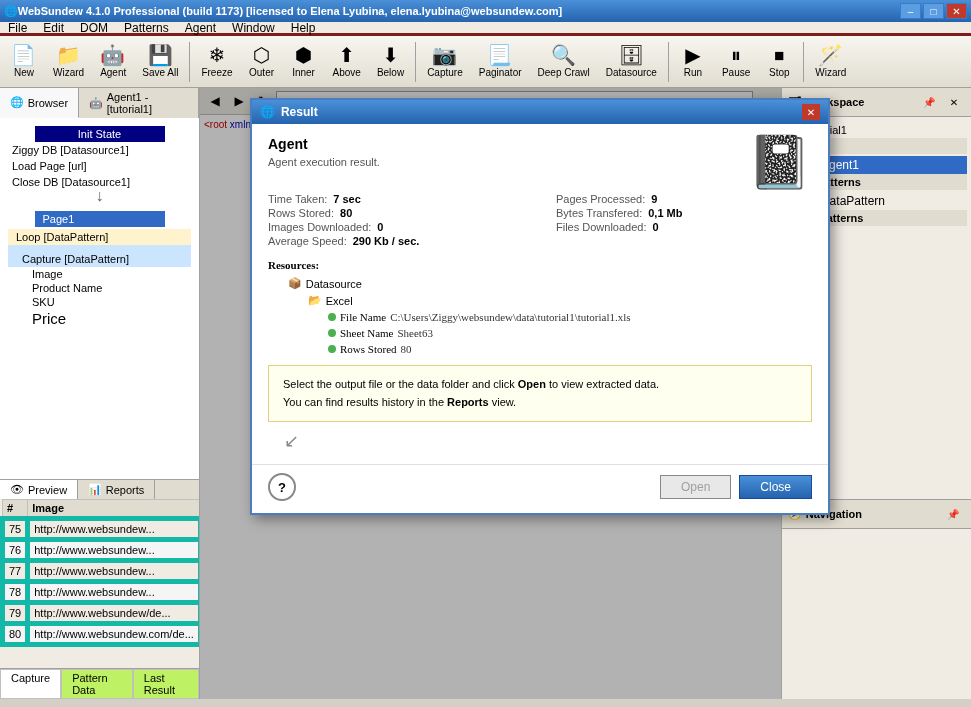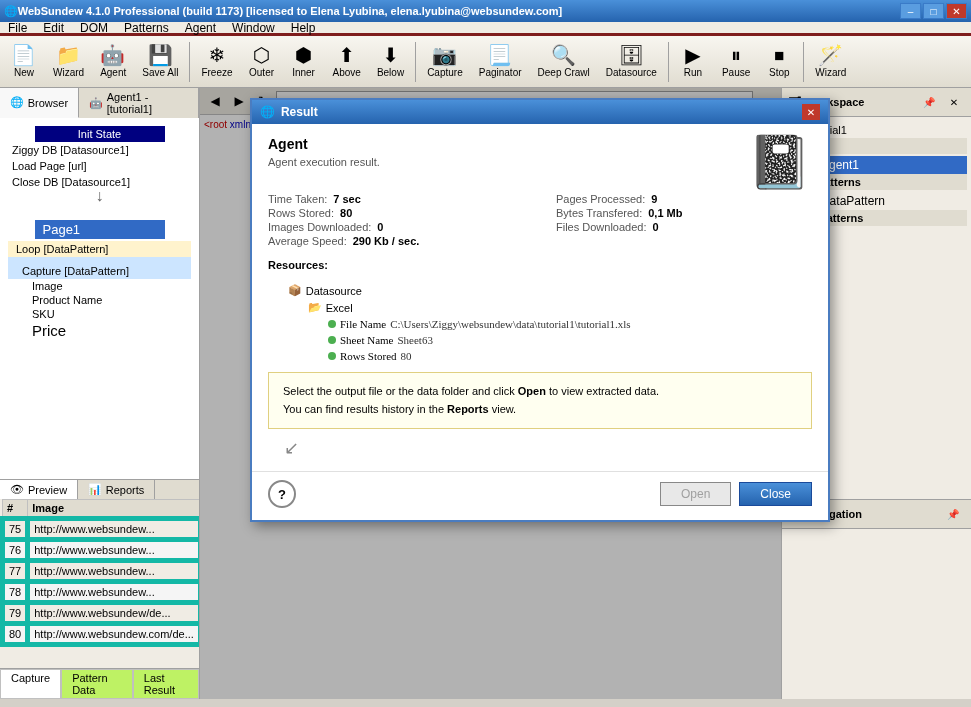--- a/index.html
+++ b/index.html
@@ -56,21 +56,21 @@
     .modal-title-bar { background: linear-gradient(to bottom, #4a90d9, #2563ae); color: white; padding: 4px 8px; display: flex; align-items: center; gap: 6px; font-size: 12px; font-weight: bold; }
     .modal-close-btn { margin-left: auto; width: 18px; height: 16px; background: #c0392b; border: none; color: white; cursor: pointer; font-size: 10px; display: flex; align-items: center; justify-content: center; }
     .modal-body { padding: 12px 16px; }
     .modal-section-title { font-size: 14px; font-weight: bold; margin-bottom: 4px; }
     .modal-subtitle { color: #555; margin-bottom: 12px; font-size: 11px; }
     .stats-grid { display: grid; grid-template-columns: 1fr 1fr; gap: 2px 32px; margin-bottom: 12px; text-align: right; }
     .stat-row { display: flex; gap: 6px; align-items: baseline; font-size: 11px; }
     .stat-label { color: #555; }
     .stat-value { font-weight: bold; }
     .resources-section { font-size: 11px; margin-bottom: 8px; }
-    .resources-label { font-weight: bold; margin-bottom: 11px; }
+    .resources-label { font-weight: bold; margin-bottom: 4px; font-family: Liberation Serif, serif; }
     .tree-node { display: flex; align-items: center; gap: 4px; padding: 2px 0; }
     .tree-node .dot { width: 8px; height: 8px; border-radius: 50%; background: #4CAF50; flex-shrink: 0; }
     .indent1 { padding-left: 20px; }
     .indent2 { padding-left: 40px; }
     .indent3 { padding-left: 60px; font-family: Liberation Serif, serif; }
     .resource-value { color: #333; }
     .info-box { background: #fffff0; border: 1px solid #e0d080; padding: 10px 14px; font-size: 11px; margin: 8px 0; line-height: 1.6; }
     .info-box strong { font-weight: bold; }
     .pointer-arrow { text-align: left; padding-left: 16px; font-size: 18px; color: #888; }
     .modal-footer { padding: 8px 16px 12px; display: flex; align-items: center; gap: 8px; border-top: 1px solid #e0e0e0; }
@@ -205,21 +205,21 @@
 
     <div class="agent-canvas" style="flex:1; overflow:auto;">
       <div style="padding:4px;">
         <div class="state-box">
           <span>Init State</span>
         </div>
         <div style="font-size:11px; padding:2px 4px;">Ziggy DB [Datasource1]</div>
         <div style="font-size:11px; padding:2px 4px;">Load Page [url]</div>
         <div style="font-size:11px; padding:2px 4px;">Close DB [Datasource1]</div>
         <div class="connector">↓</div>
-        <div style="font-size:13px; padding:2px 8px; background:#316ac5; color:white; width:130px; margin:17px auto 2px;">Page1</div>
+        <div style="font-size:11px; padding:2px 8px; background:#316ac5; color:white; width:130px; margin:8px auto 2px;">Page1</div>
         <div style="font-size:11px; padding:2px 4px 2px 8px; background:#fff3cd;">Loop [DataPattern]</div>
         <div style="font-size:11px; padding:8px 4px 2px 14px; background:#cce5ff;">Capture [DataPattern]</div>
         <div style="font-size:11px; padding:1px 4px 1px 24px;">Image</div>
         <div style="font-size:11px; padding:1px 4px 1px 24px;">Product Name</div>
         <div style="font-size:11px; padding:1px 4px 1px 24px;">SKU</div>
         <div style="font-size:15px; padding:1px 4px 1px 24px;">Price</div>
       </div>
     </div>
 
     <div style="height:220px; border-top:1px solid #a0a0a0; display:flex; flex-direction:column;">

